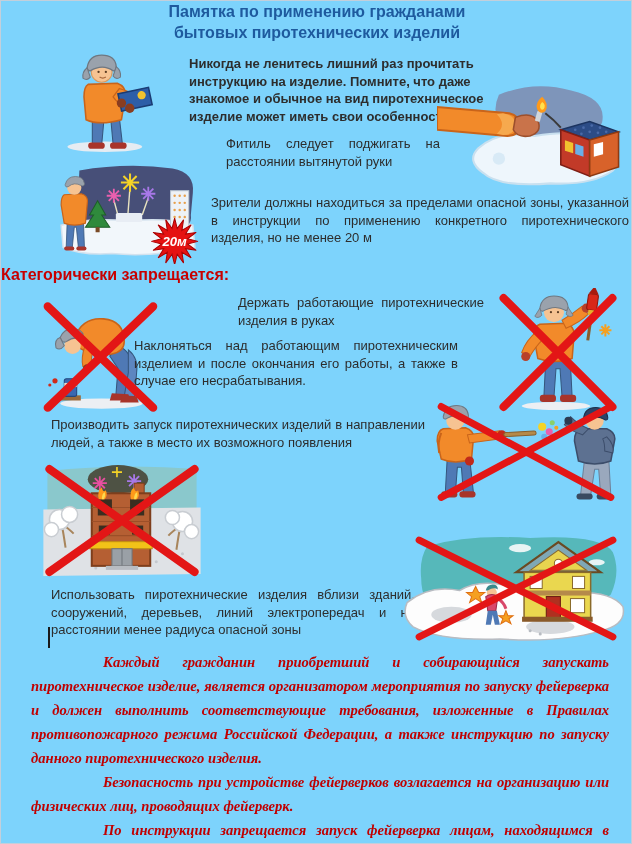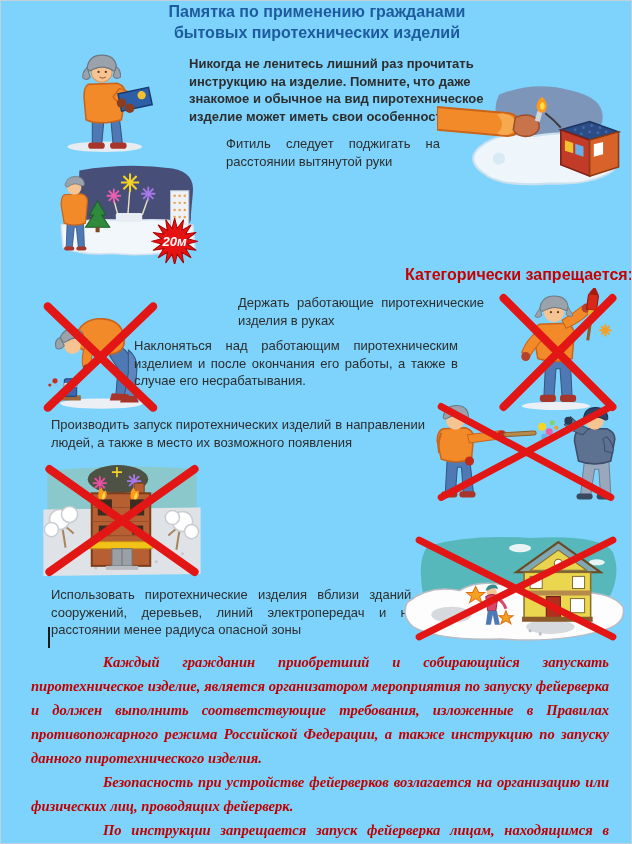--- a/index.html
+++ b/index.html
@@ -10,21 +10,21 @@
   }
   .abs{position:absolute;}
   .title{
     left:0;top:6;width:632px;text-align:center;font-weight:bold;
     font-size:16px;line-height:21px;color:#1e5a9e;
   }
   .title span{display:block;}
   .body-text{font-size:13px;line-height:17.6px;}
   .just{text-align:justify;}
   .h-prohibit{
-    left:0;top:265px;width:632px;text-align:right;font-weight:bold;
+    left:0;top:265px;width:632px;text-align:left;font-weight:bold;
     font-size:16px;color:#c80000;
   }
   .footer{
     left:30px;top:649px;width:578px;color:#c00000;
     font-family:"Liberation Serif",serif;font-style:italic;font-weight:bold;
     font-size:14.6px;line-height:24px;
   }
   .footer p{margin:0;text-indent:72px;text-align:justify;}
   .cursor{left:47px;top:626px;width:2px;height:21px;background:#1a1a1a;}
   svg{display:block;width:100%;height:100%;}
@@ -138,20 +138,21 @@
       <path d="M13 32 Q10 34 10 42 L13 60 Q23 64 34 60 L36 38 Q36 33 30 31 Z" fill="#f28a2a" stroke="#c9641a" stroke-width="1.2"></path>
       <circle cx="23" cy="25" r="7" fill="#f6c392"></circle>
       <path d="M14 22 Q16 14 24 14 Q32 14 33 21 Q33 24 30 23 Q23 19 17 24 Q14 25 14 22 Z" fill="#9aa2ac" stroke="#6f7780" stroke-width="0.8"></path>
       <g transform="translate(122,78)">
         <polygon points="23,0 12.75,2.54 21.3,8.8 10.8,7.2 16.3,16.3 7.2,10.8 8.8,21.3 2.54,12.75 0,23 -2.54,12.75 -8.8,21.3 -7.2,10.8 -16.3,16.3 -10.8,7.2 -21.3,8.8 -12.75,2.54 -23,0 -12.75,-2.54 -21.3,-8.8 -10.8,-7.2 -16.3,-16.3 -7.2,-10.8 -8.8,-21.3 -2.54,-12.75 0,-23 2.54,-12.75 8.8,-21.3 7.2,-10.8 16.3,-16.3 10.8,-7.2 21.3,-8.8 12.75,-2.54" fill="#e51212" stroke="#a80000" stroke-width="1"></polygon>
         <text x="0" y="5" text-anchor="middle" font-size="13" font-weight="bold" font-style="italic" fill="#ffffff">20м</text>
       </g>
     </svg>
   </div>
 
+  <div class="abs body-text just" style="left:210px;top:193px;width:418px;">Зрители должны находиться за пределами опасной зоны, указанной в инструкции по применению конкретного пиротехнического изделия, но не менее 20 м</div>
 
   <div class="abs h-prohibit">Категорически запрещается:</div>
 
   <div class="abs body-text just" style="left:237px;top:293px;width:246px;">Держать работающие пиротехнические изделия в руках</div>
 
   <div class="abs" style="left:36px;top:291px;width:130px;height:124px;">
     <svg viewBox="0 0 125 120">
       <ellipse cx="62" cy="108" rx="40" ry="5" fill="#eceff3"></ellipse>
       <path d="M78 52 Q92 58 90 72 L86 100 L76 99 L78 74 L70 62 Z" fill="#4f79b5" stroke="#35567e" stroke-width="1"></path>
       <path d="M88 56 Q98 64 96 78 L94 102 L84 101 L88 78 Z" fill="#5d86c0" stroke="#35567e" stroke-width="1"></path>

